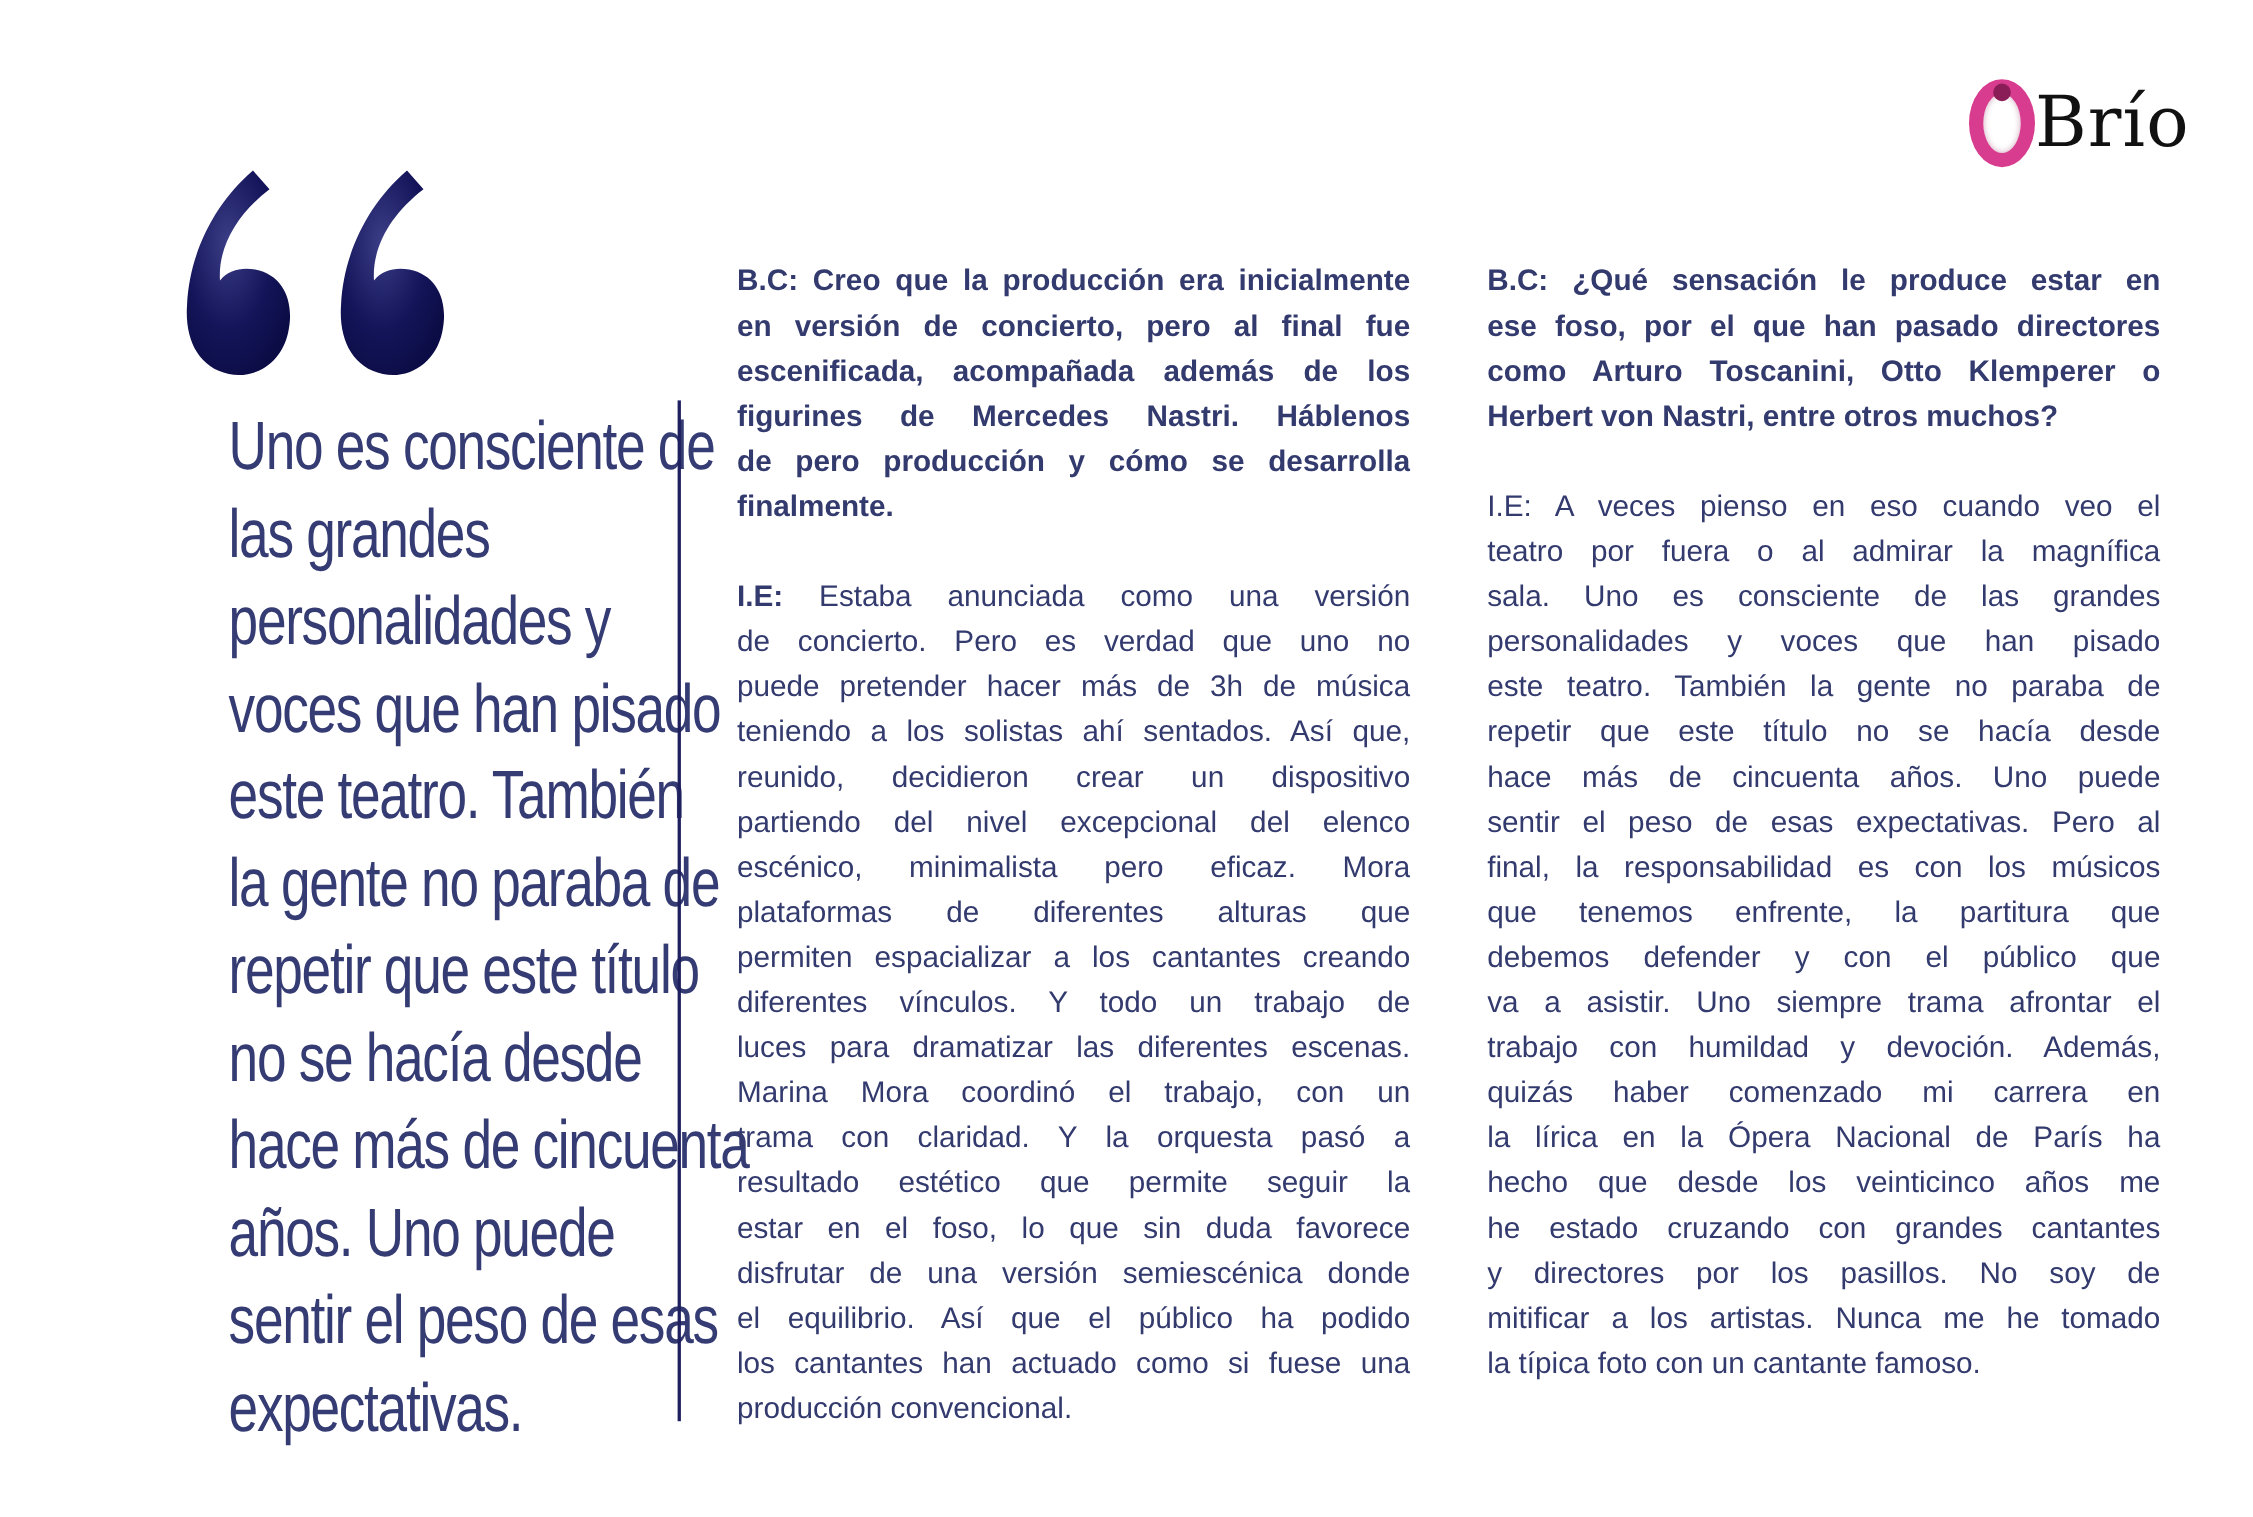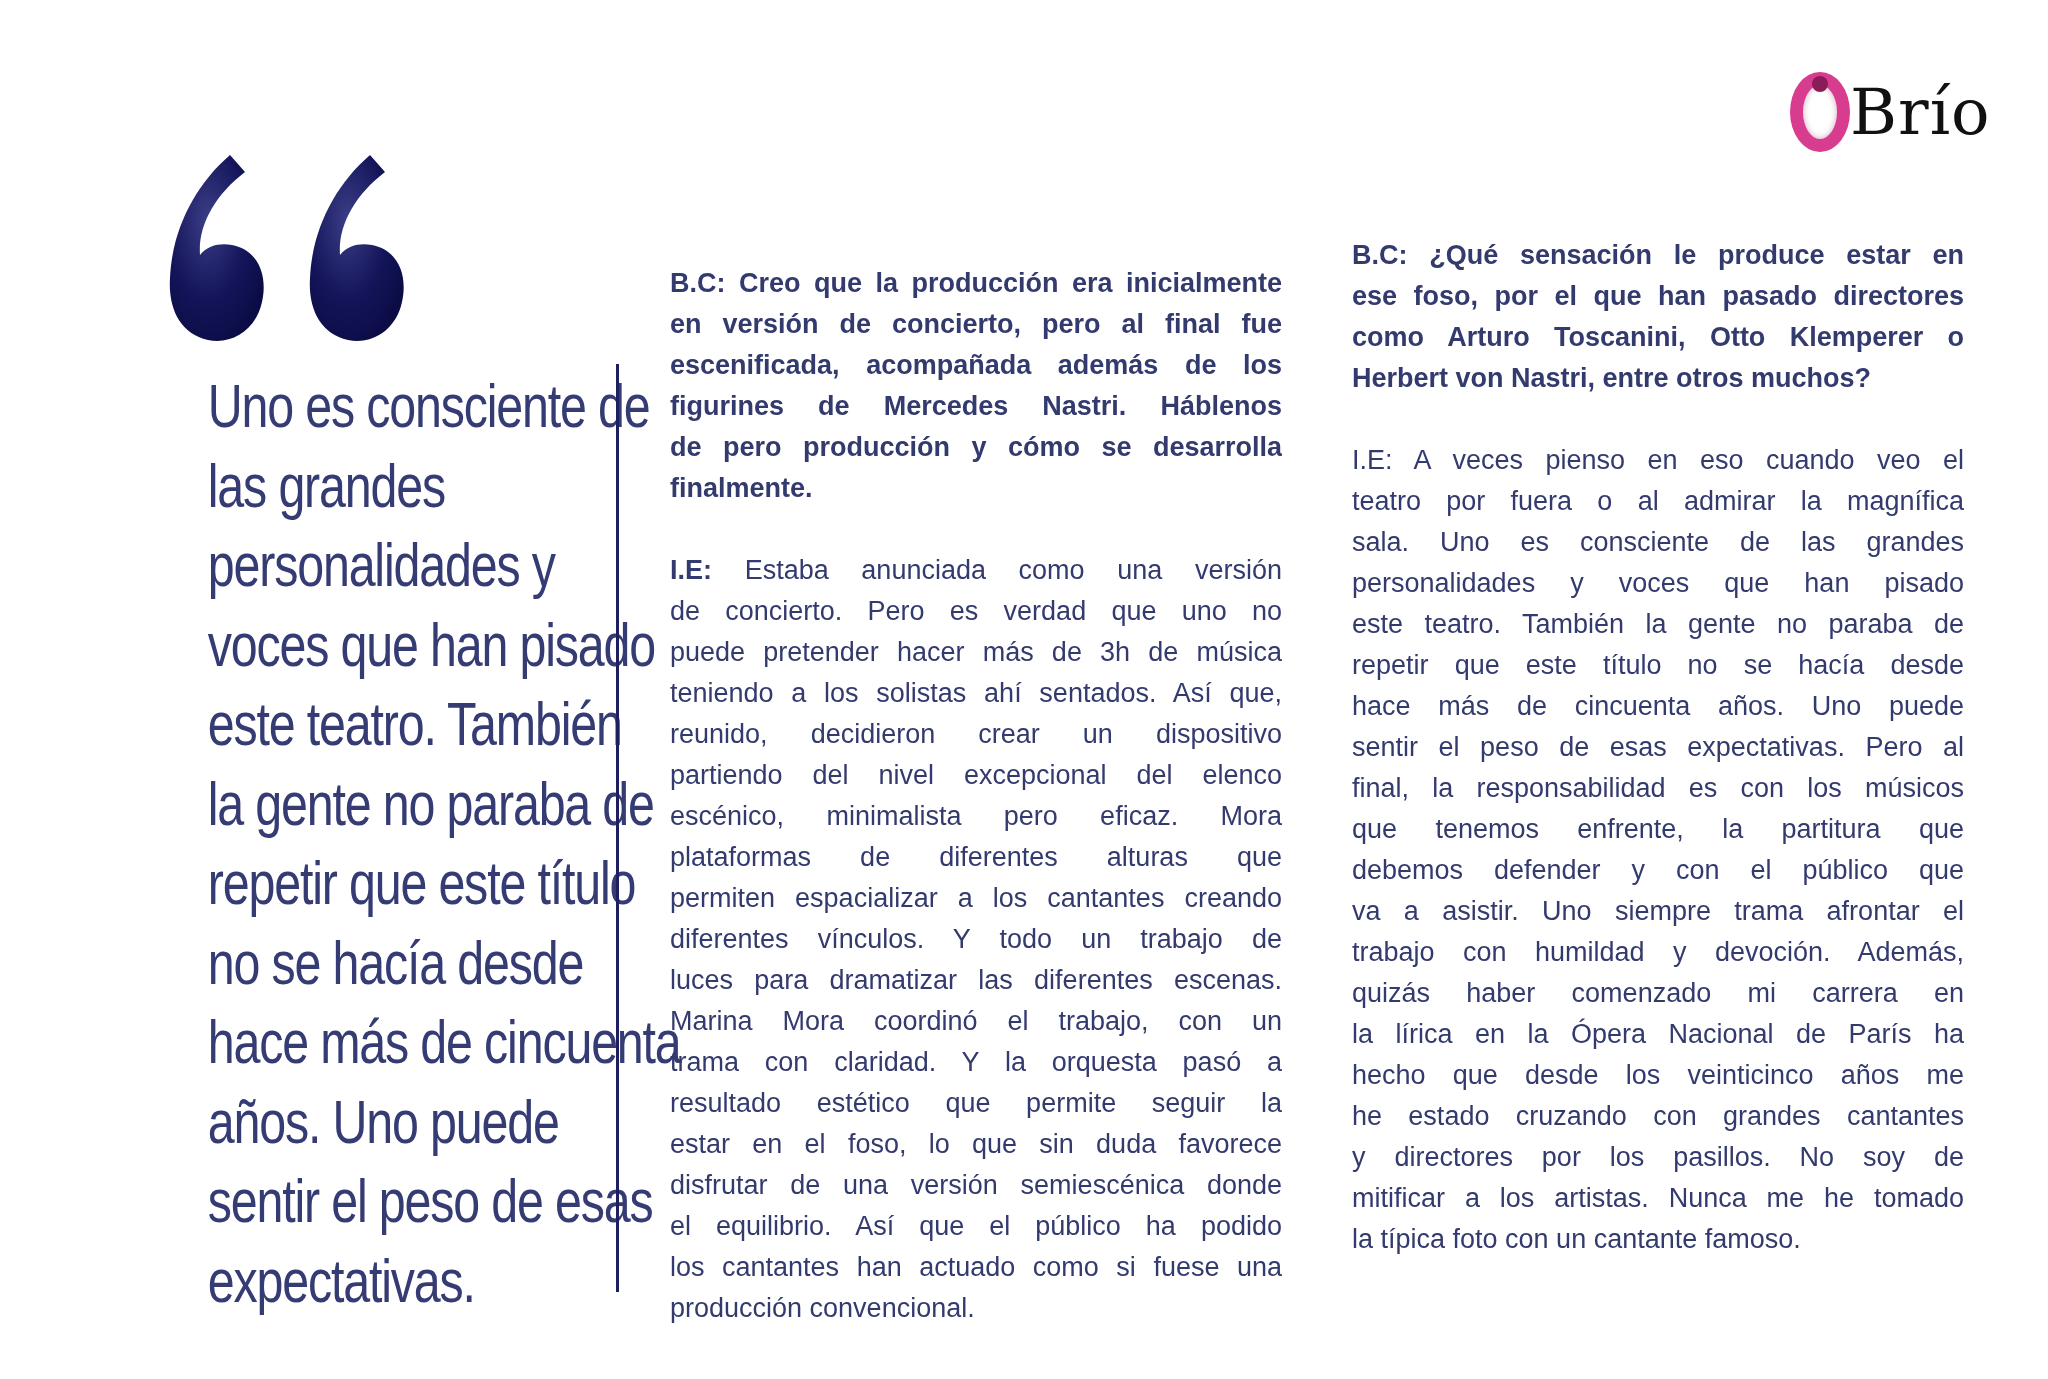--- a/index.html
+++ b/index.html
@@ -22,21 +22,21 @@
                 font-size:62px; line-height:79.5px; color:#353b73; letter-spacing:-1.5px;
                 transform-origin: right top; }
   .pull-quote .ln { display:block; white-space:nowrap; }
   .pq-inner { transform: scaleX(0.78); transform-origin:right top; }
 
   .divider { position:absolute; left:616px; top:364px; width:3px; height:928px;
              background:#1d1f5e; }
 
   .col { position:absolute; width:612px; font-family:"Liberation Sans", sans-serif;
          font-size:27px; line-height:41px; color:#333a6e; text-align:justify; }
-  .col1 { left:670px; top:235px;margin-top:28px; }
+  .col1 { left:670px; top:235px; }
   .col2 { left:1352px; top:235px; }
   .col .line { display:block; text-align:justify; text-align-last:justify; white-space:nowrap; overflow:hidden; }
   .col .line.last { text-align-last:left; }
   .col .q { font-weight:bold; }
   .col .para { margin-bottom:41px; }
   .col .lbl { font-weight:bold; }
 </style>
 </head>
 <body>
 

